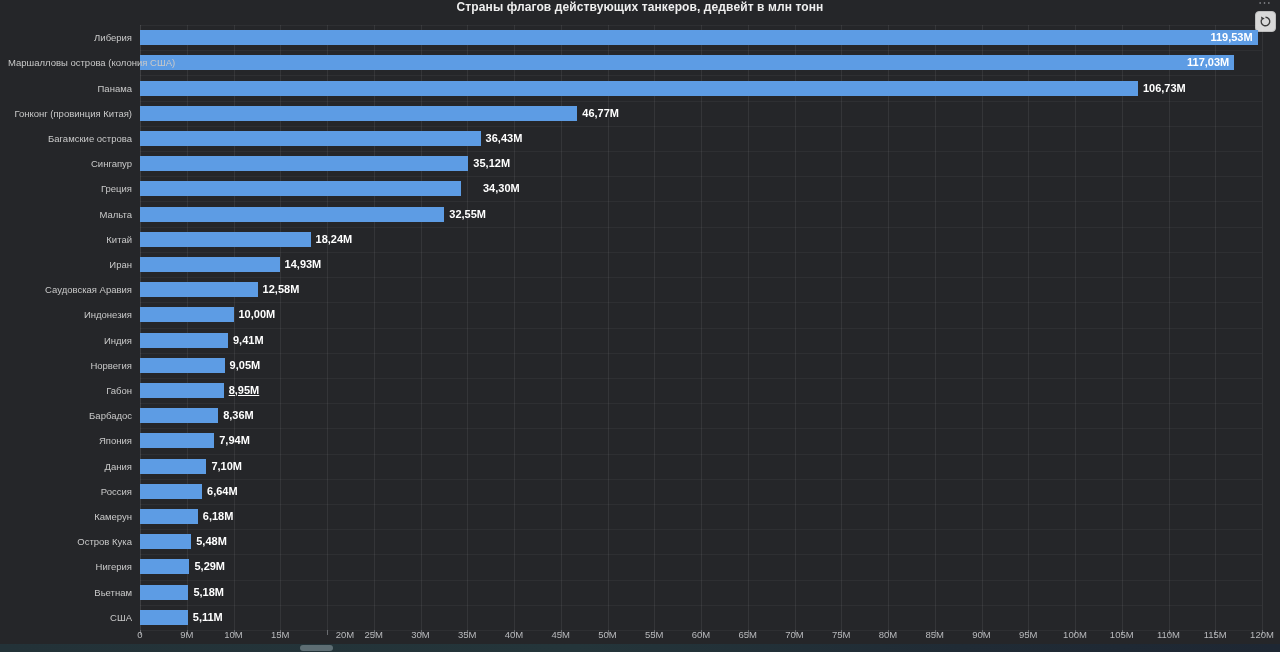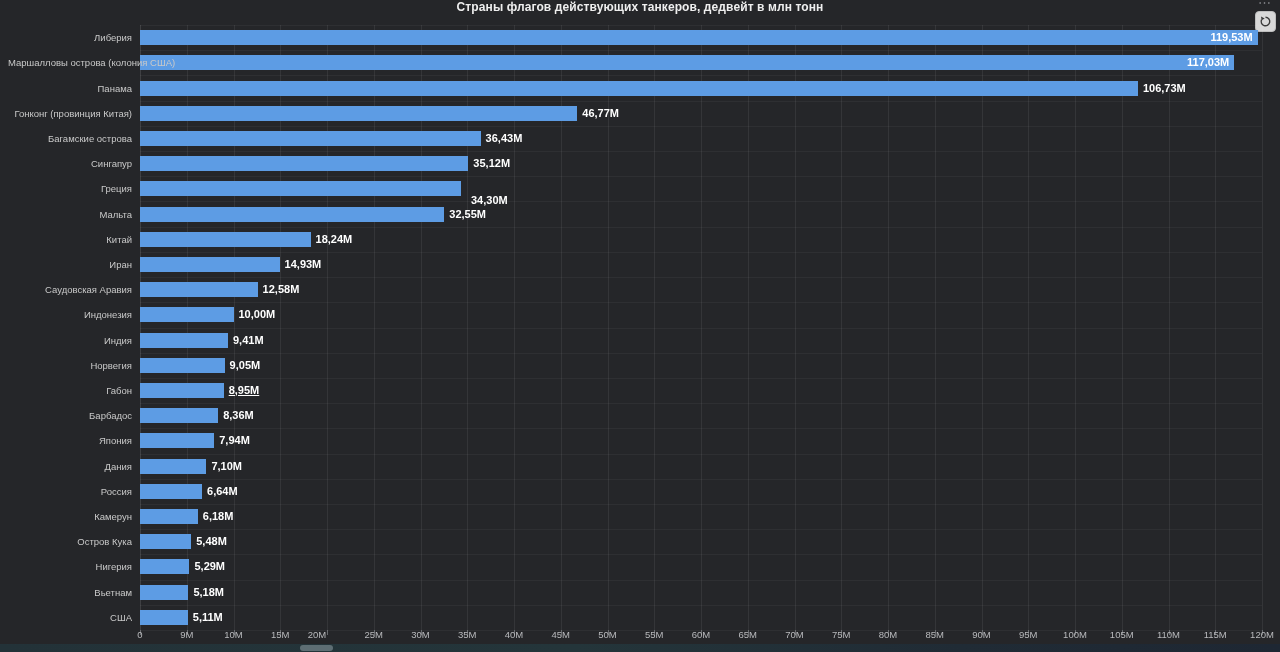--- a/index.html
+++ b/index.html
@@ -160,21 +160,21 @@
       <div class="val-label inside" style="top: 30.31px; left: 1034.23px; width: 55px;">117,03M</div>
       <div class="bar" style="top: 55.52px; width: 997.93px;"></div>
       <div class="val-label" style="top: 55.52px; left: 1002.93px;">106,73M</div>
       <div class="bar" style="top: 80.73px; width: 437.3px;"></div>
       <div class="val-label" style="top: 80.73px; left: 442.3px;">46,77M</div>
       <div class="bar" style="top: 105.94px; width: 340.62px;"></div>
       <div class="val-label" style="top: 105.94px; left: 345.62px;">36,43M</div>
       <div class="bar" style="top: 131.15px; width: 328.37px;"></div>
       <div class="val-label" style="top: 131.15px; left: 333.37px;">35,12M</div>
       <div class="bar" style="top: 156.35px; width: 320.7px;"></div>
-      <div class="val-label" style="top: 156.35px; left: 331px; margin-top: 12px;">34,30M</div>
+      <div class="val-label" style="top: 156.35px; left: 343px;">34,30M</div>
       <div class="bar" style="top: 181.56px; width: 304.34px;"></div>
       <div class="val-label" style="top: 181.56px; left: 309.34px;">32,55M</div>
       <div class="bar" style="top: 206.77px; width: 170.54px;"></div>
       <div class="val-label" style="top: 206.77px; left: 175.54px;">18,24M</div>
       <div class="bar" style="top: 231.98px; width: 139.6px;"></div>
       <div class="val-label" style="top: 231.98px; left: 144.6px;">14,93M</div>
       <div class="bar" style="top: 257.19px; width: 117.62px;"></div>
       <div class="val-label" style="top: 257.19px; left: 122.62px;">12,58M</div>
       <div class="bar" style="top: 282.4px; width: 93.5px;"></div>
       <div class="val-label" style="top: 282.4px; left: 98.5px;">10,00M</div>
@@ -229,21 +229,21 @@
       <div class="cat-label" style="top: 534.48px;">Нигерия</div>
       <div class="cat-label" style="top: 559.69px;">Вьетнам</div>
       <div class="cat-label" style="top: 584.9px;">США</div>
     </div>
 
   <div class="x-axis">
       <div class="x-tick" style="left: 0px;">0</div>
       <div class="x-tick" style="left: 46.75px;">9M</div>
       <div class="x-tick" style="left: 93.5px;">10M</div>
       <div class="x-tick" style="left: 140.25px;">15M</div>
-      <div class="x-tick" style="left: 177px;">20M</div>
+      <div class="x-tick" style="left: 205px;">20M</div>
       <div class="x-tick" style="left: 233.75px;">25M</div>
       <div class="x-tick" style="left: 280.5px;">30M</div>
       <div class="x-tick" style="left: 327.25px;">35M</div>
       <div class="x-tick" style="left: 374px;">40M</div>
       <div class="x-tick" style="left: 420.75px;">45M</div>
       <div class="x-tick" style="left: 467.5px;">50M</div>
       <div class="x-tick" style="left: 514.25px;">55M</div>
       <div class="x-tick" style="left: 561px;">60M</div>
       <div class="x-tick" style="left: 607.75px;">65M</div>
       <div class="x-tick" style="left: 654.5px;">70M</div>

